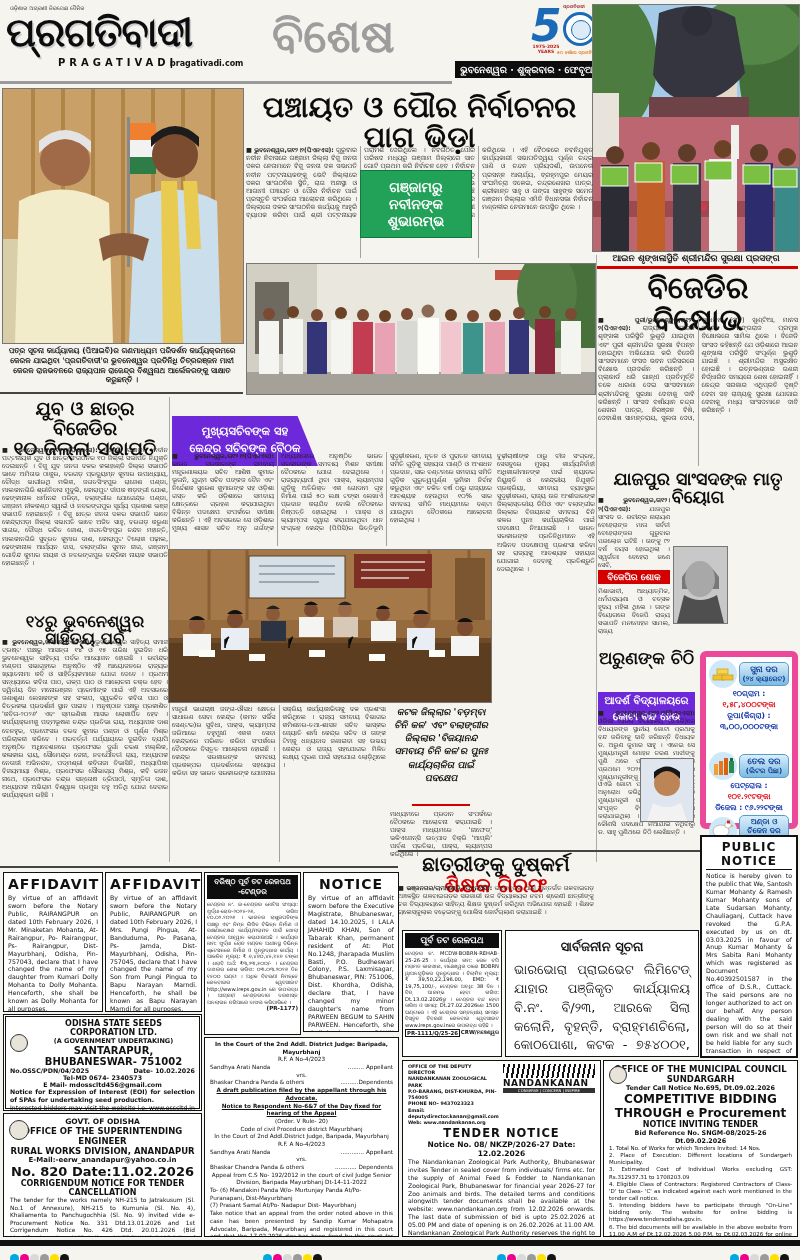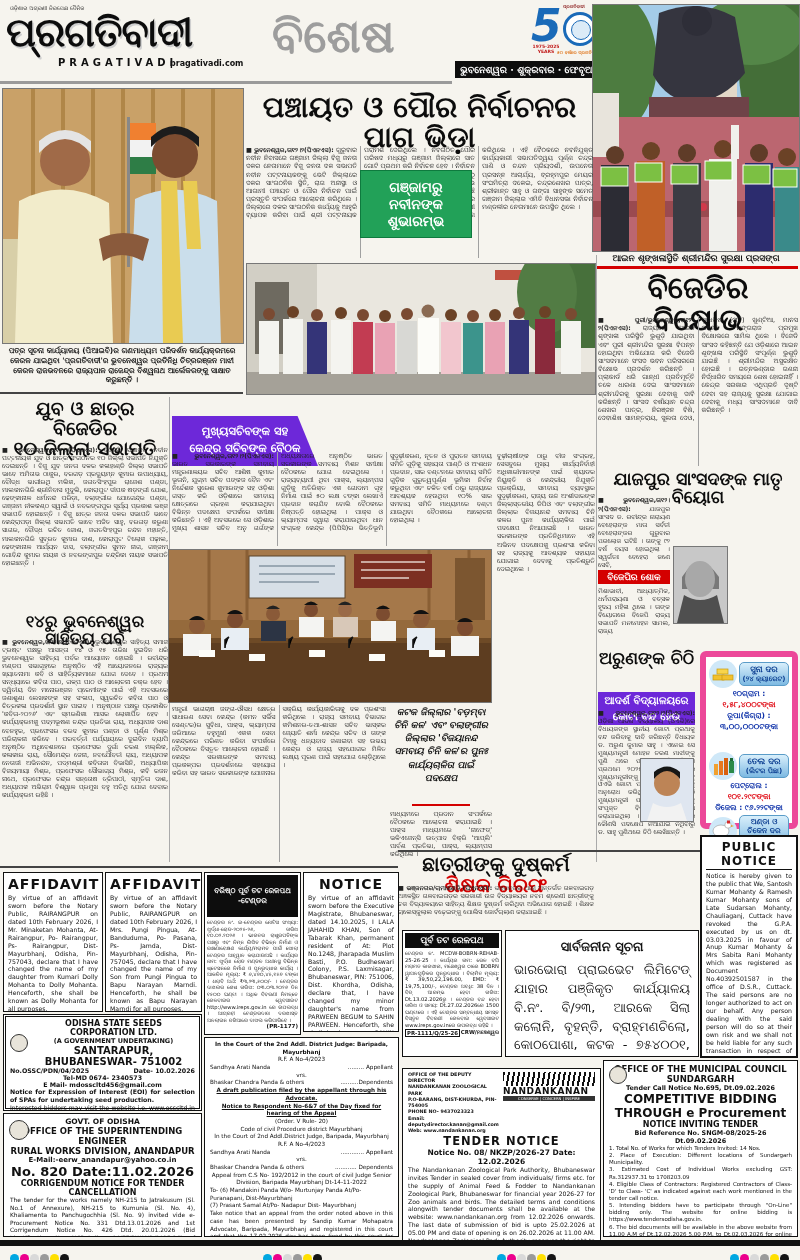--- a/index.html
+++ b/index.html
@@ -367,21 +367,21 @@
     <div class="adtitle" style="font-size:14px;">AFFIDAVIT</div>
     <div class="en" style="margin-top:2px;">By virtue of an affidavit sworn before the Notary Public, RAIRANGPUR on dated 10th February 2026, I Mr. Minaketan Mohanta, At-Rairangpur, Po- Rairangpur, Ps- Rairangpur, Dist-Mayurbhanj, Odisha, Pin-757043, declare that I have changed the name of my daughter from Kumari Dolly Mohanta to Dolly Mohanta. Henceforth, she shall be known as Dolly Mohanta for all purposes.</div>
   </div>
 
   <div class="abs adbox" style="left:105px;top:872px;width:97px;height:140px;">
     <div class="adtitle" style="font-size:14px;">AFFIDAVIT</div>
     <div class="en" style="margin-top:2px;">By virtue of an affidavit sworn before the Notary Public, RAIRANGPUR on dated 10th February 2026, I Mrs. Pungi Pingua, At- Banduduma, Po- Pasana, Ps- Jamda, Dist-Mayurbhanj, Odisha, Pin-757045, declare that I have changed the name of my Son from Pungi Pingua to Bapu Narayan Marndi. Henceforth, he shall be known as Bapu Narayan Marndi for all purposes.</div>
   </div>
 
   <div class="abs adbox" style="left:204px;top:872px;width:97px;height:163px;border-width:1px;padding:2px;">
-    <div class="bar" style="font-size:7.5px;padding:11px 0;">ବରିଷ୍ଠ ପୂର୍ବ ତଟ ରେଳପଥ -ଟେଣ୍ଡର</div>
+    <div class="bar" style="font-size:7.5px;padding:2px 0;">ବରିଷ୍ଠ ପୂର୍ବ ତଟ ରେଳପଥ -ଟେଣ୍ଡର</div>
     <div class="tiny" style="text-align:justify;margin-top:2px;font-size:5.2px;">ଟେଣ୍ଡର ନଂ. ଇ-ଟେଣ୍ଡର ନୋଟିସ ସଂଖ୍ୟା: ଖୁର୍ଦ୍ଧା-ରୋଡ-୨୦୨୫-୨୬, ତାରିଖ ୧୦.୦୨.୨୦୨୬ । ଭାରତର ରାଷ୍ଟ୍ରପତିଙ୍କ ପକ୍ଷରୁ ଏବଂ ନିମ୍ନ ଲିଖିତ ବିଭିନ୍ନ ନିର୍ମାଣ ଓ ରକ୍ଷଣାବେକ୍ଷଣ କାର୍ଯ୍ୟ/ମରାମତ ପାଇଁ ଖୋଲା ଟେଣ୍ଡର ଆହ୍ୱାନ କରାଯାଉଅଛି । କାର୍ଯ୍ୟର ନାମ: ଖୁର୍ଦ୍ଧା ରୋଡ ମଣ୍ଡଳ ଅଧୀନସ୍ଥ ବିଭିନ୍ନ ଷ୍ଟେସନରେ ନିର୍ମାଣ ଓ ପୁନରୁଦ୍ଧାର କାର୍ଯ୍ୟ । ଆକଳିତ ମୂଲ୍ୟ: ₹ ୬,୪୭୦,୪୫,୧୫୭ ଟଙ୍କା । ଧରାବି ଅର୍ଥ: ₹୩,୨୩,୫୦୦/- । ଟେଣ୍ଡର ଦାଖଲର ଶେଷ ତାରିଖ: ୦୩.୦୩.୨୦୨୬ ଦିନ ୧୫୦୦ ଘଣ୍ଟା । ଅଧିକ ବିବରଣୀ ନିମନ୍ତେ ରେଳବାଇର ୱେବସାଇଟ http://www.ireps.gov.in ରେ ଉପଲବ୍ଧ । ଆଗ୍ରହୀ ଟେଣ୍ଡରଦାତା ଦରଖାସ୍ତ ଅନଲାଇନ ଜରିଆରେ ଦାଖଲ କରିପାରିବେ ।</div>
     <div class="tiny rt b">(PR-1177)</div>
   </div>
 
   <div class="abs adbox" style="left:303px;top:872px;width:96px;height:160px;">
     <div class="adtitle" style="font-size:14px;">NOTICE</div>
     <div class="en" style="margin-top:2px;">By virtue of an affidavit sworn before the Executive Magistrate, Bhubaneswar, dated 14.10.2025, I LALA JAHAHID KHAN, Son of Tabarak Khan, permanent resident of At: Plot No.1248, Jharapada Muslim Basti, P.O. Budheswari Colony, P.S. Laxmisagar, Bhubaneswar, PIN: 751006, Dist. Khordha, Odisha, declare that, I have changed my minor daughter's name from PARWEEN BEGUM to SAHIN PARWEEN. Henceforth, she shall be known as SAHIN PARWEEN for all purposes.</div>
 
   </div>
 
@@ -461,21 +461,21 @@
   </div>
 
   <div class="abs adbox" style="left:505px;top:930px;width:194px;height:127px;padding:4px 8px;">
     <div class="b ctr" style="font-size:13px;margin:4px 0 6px;">ସାର୍ବଜନୀନ ସୂଚନା</div>
     <div style="font-size:13px;line-height:1.45;text-align:justify;">ଭାରଭୋରା ପ୍ରାଇଭେଟ ଲିମିଟେଡ୍ ଯାହାର ପଞ୍ଜିକୃତ କାର୍ଯ୍ୟାଳୟ ବି.ନଂ. ବି/୨୩, ଆରକେ ସିଲା କଲୋନି, ବୃହନ୍ତି, ବ୍ରାହ୍ମଣଚିଲୋ, କୋଠପୋଶା, କଟକ - ୭୫୪୦୦୧, ଓଡ଼ିଶାରୁ ଜୟ ଅନୁ ଯୋସାଇଁ, ଆଗମା ରୋଡ, ଓଖାମଣ୍ଡଳ, ସୁଇନକରାଇ, ଜାମନଗର- ୩୬୨୦୧୫, ଗୁଜରାଟକୁ ୧୧/୦୯/୨୦୨୬ ଠାରୁ ସ୍ଥାନାନ୍ତରିତ କରିଛି । ସମସ୍ତ ସଂପୃକ୍ତଙ୍କୁ ଏହା ଉପରେ ଧ୍ୟାନ ଦେବାକୁ ଅନୁରୋଧ କରାଯାଉଛି ।</div>
     <div class="rt b" style="font-size:7.2px;margin-top:3px;">ଭାରଭୋରା ପ୍ରାଇଭେଟ ଲିମିଟେଡ୍ ପାଇଁ</div>
     <div class="rt b" style="font-size:7.2px;">କଲ୍ୟାଣୀ ସୋମିତ ଉତ୍କଳ ଦାସ</div>
     <div class="rt b" style="font-size:7.2px;">ନିର୍ଦ୍ଦେଶକ</div>
   </div>
 
-  <div class="abs adbox" style="left:402px;top:1060px;width:199px;height:177px;border-width:1px;padding:3px 5px;margin-top:8px;">
+  <div class="abs adbox" style="left:402px;top:1060px;width:199px;height:177px;border-width:1px;padding:3px 5px;">
     <div style="display:flex;gap:4px;">
       <div style="flex:1;font-size:4.8px;line-height:1.3;font-weight:bold;">
         <div>OFFICE OF THE DEPUTY DIRECTOR</div>
         <div>NANDANKANAN ZOOLOGICAL PARK</div>
         <div>P.O-BARANG, DIST-KHURDA, PIN-754005</div>
         <div>PHONE NO- 9437023323</div>
         <div>Email: deputydirector.kanan@gmail.com</div>
         <div>Web: www.nandankanan.org</div>
       </div>
       <div style="width:92px;">

